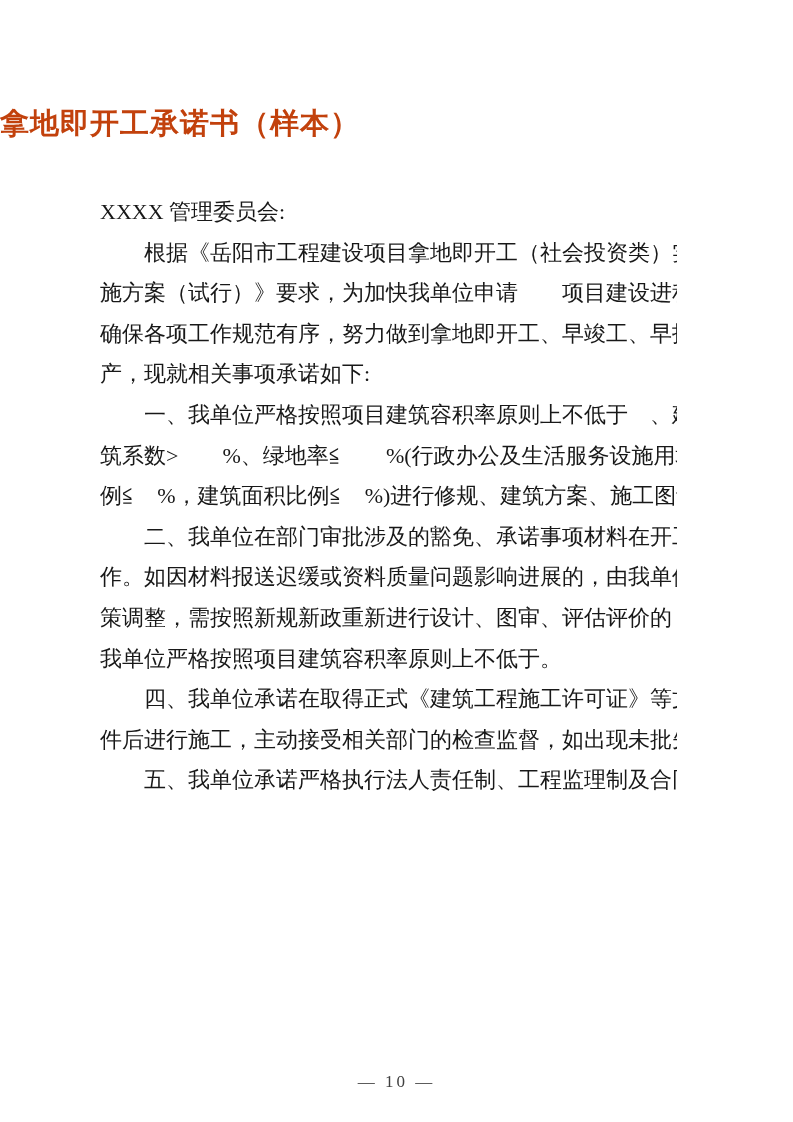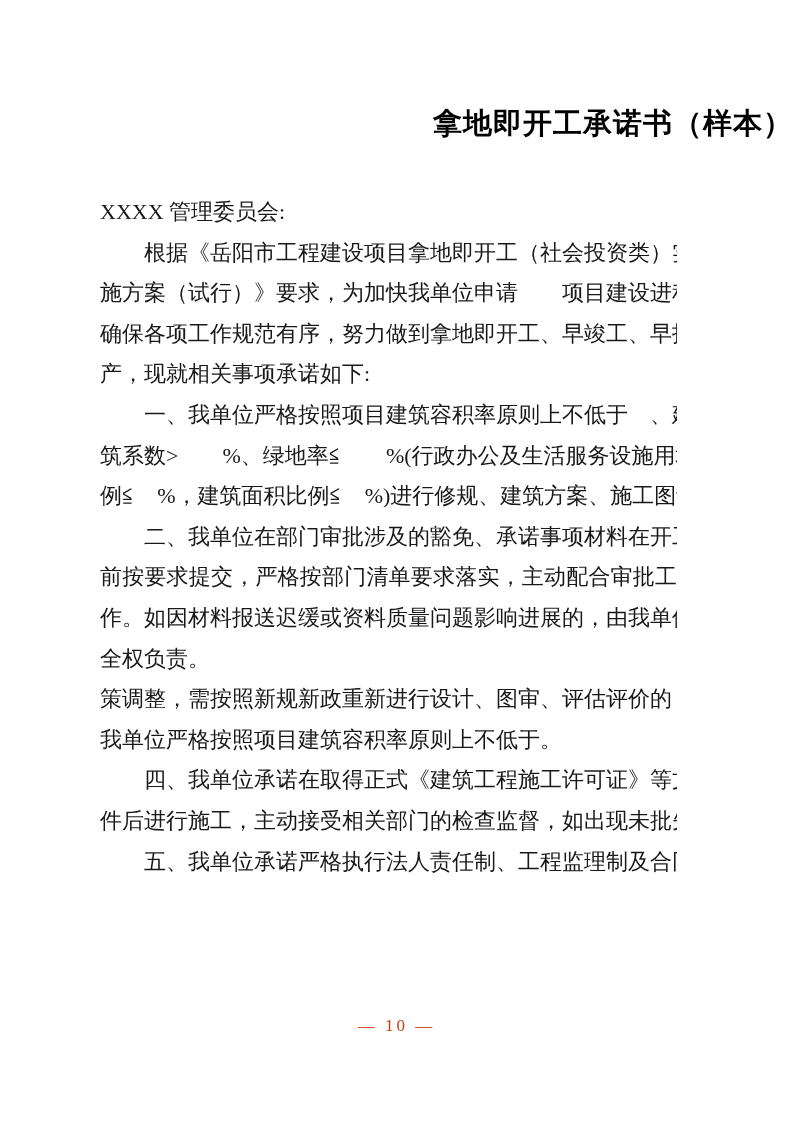--- a/index.html
+++ b/index.html
@@ -15,25 +15,25 @@
     color: #181818;
     font-family: "Liberation Serif", "DejaVu Serif", serif;
     overflow: hidden;
   }
   .doc-title {
     position: absolute;
     top: 104px;
     left: 0;
     width: 100%;
     margin: 0;
-    text-align: right;
+    text-align: left;
     font-size: 29px;
     font-weight: 700;
     letter-spacing: 1px;
-    color: #000000;
+    color: #c2410c;
   }
   .doc-body {
     position: absolute;
     top: 192px;
     left: 100px;
     width: 577px;
     font-size: 22px;
   }
   .line {
     height: 40.6px;
@@ -54,27 +54,27 @@
     height: 40.6px;
     line-height: 40.6px;
     text-align: left;
   }
   .para {
     margin: 0;
     padding: 0;
   }
   .doc-footer {
     position: absolute;
-    top: 1016px;
+    top: 1072px;
     left: 0;
     width: 100%;
     text-align: center;
     font-size: 17px;
     letter-spacing: 3px;
-    color: #c2410c;
+    color: #404040;
   }
 </style>
 </head>
 <body>
 
 <div class="page">
 
   <h1 class="doc-title">拿地即开工承诺书（样本）</h1>
 
   <div class="doc-body">
@@ -89,23 +89,21 @@
     </div>
 
     <div class="para">
       <div class="line first">一、我单位严格按照项目建筑容积率原则上不低于　、建</div>
       <div class="line">筑系数&gt;　　%、绿地率≦　　%(行政办公及生活服务设施用地比</div>
       <div class="line">例≦　%，建筑面积比例≦　%)进行修规、建筑方案、施工图设</div>
     </div>
 
     <div class="para">
       <div class="line first">二、我单位在部门审批涉及的豁免、承诺事项材料在开工</div>
-      <div class="line">前按要求提交，严格按部门清单要求落实，主动配合审批工</div>
       <div class="line">作。如因材料报送迟缓或资料质量问题影响进展的，由我单位</div>
-      <div class="line last">全权负责。</div>
     </div>
 
     <div class="para">
       <div class="line">策调整，需按照新规新政重新进行设计、图审、评估评价的，</div>
       <div class="line last">我单位严格按照项目建筑容积率原则上不低于。</div>
     </div>
 
     <div class="para">
       <div class="line first">四、我单位承诺在取得正式《建筑工程施工许可证》等文</div>
       <div class="line">件后进行施工，主动接受相关部门的检查监督，如出现未批先</div>

